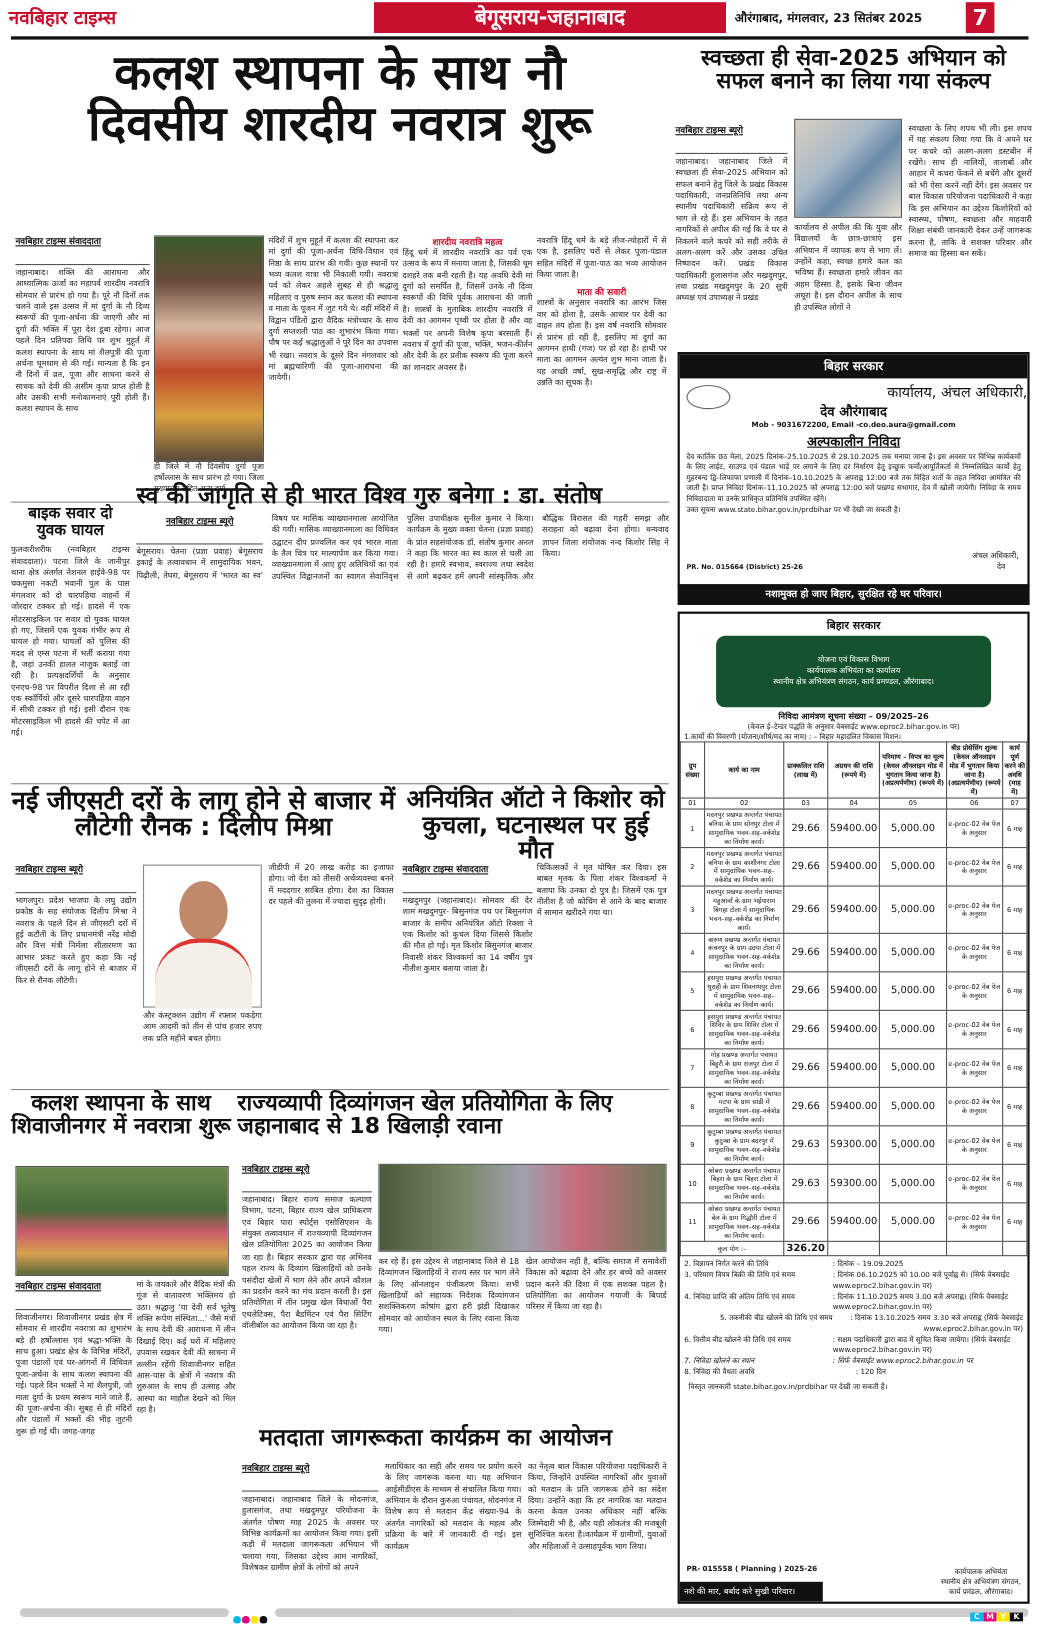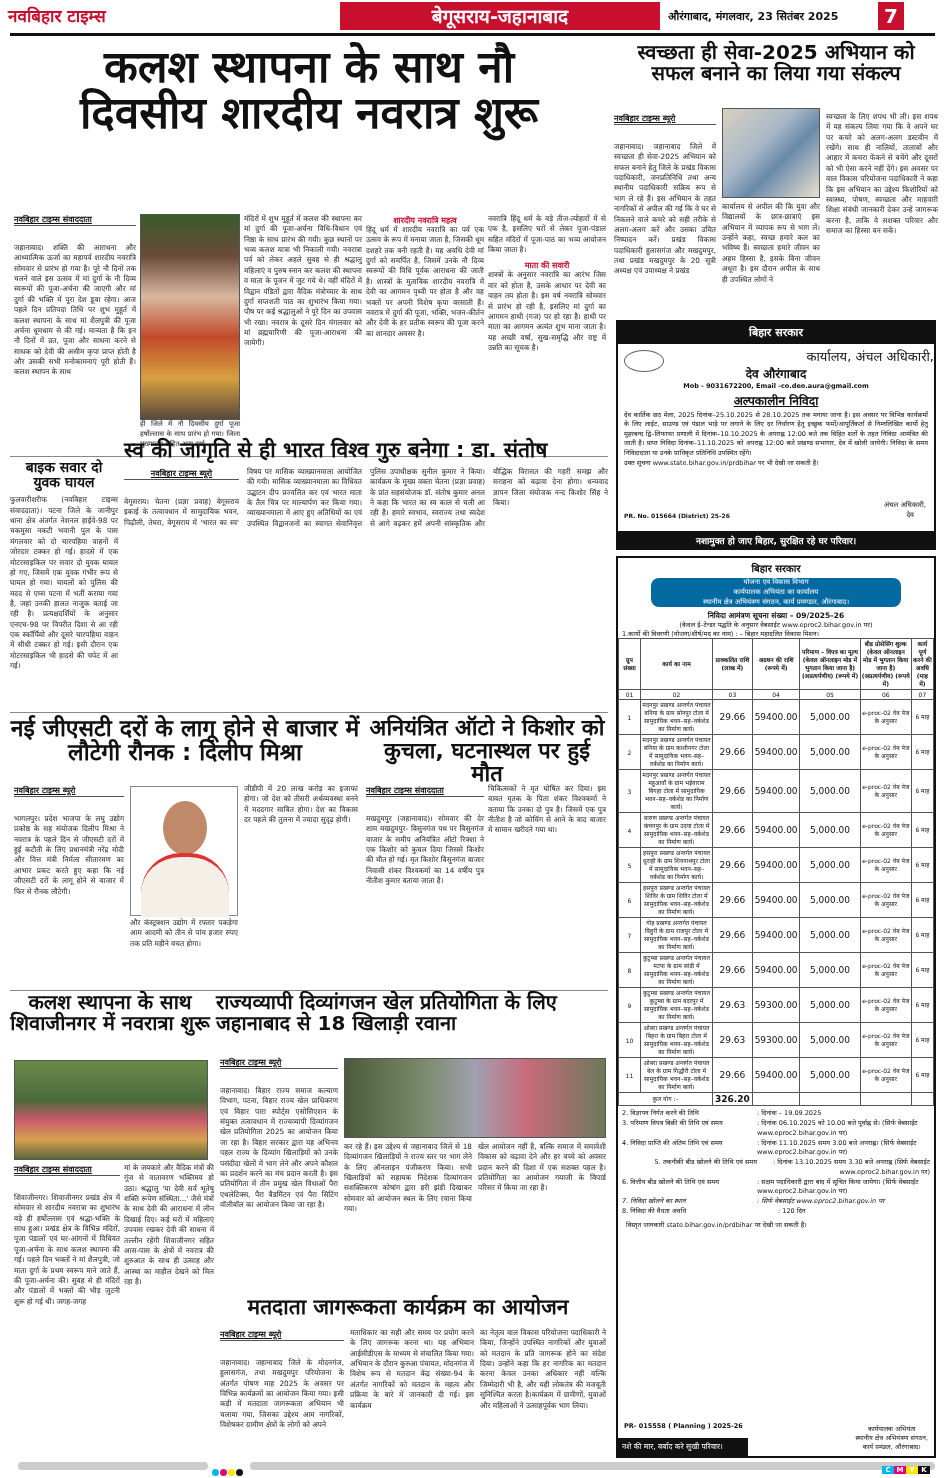--- a/index.html
+++ b/index.html
@@ -5,21 +5,21 @@
 *{box-sizing:border-box;margin:0;padding:0}
 body{width:945px;height:1478px;background:#fff;font-family:"DejaVu Sans",sans-serif;color:#111;position:relative;overflow:hidden}
 .abs{position:absolute}
 .masthead-brand{left:8px;top:4px;font-size:17px;font-weight:bold;color:#c8102e}
 .masthead-section{left:340px;top:2px;width:320px;height:28px;background:#c8102e;color:#fff;font-size:19px;font-weight:bold;text-align:center;line-height:28px}
 .masthead-date{left:668px;top:8px;font-size:11px;font-weight:bold}
 .masthead-page{left:878px;top:2px;width:26px;height:28px;background:#c8102e;color:#fff;font-size:20px;font-weight:bold;text-align:center;line-height:28px}
 .masthead-rule{left:10px;top:33px;width:925px;height:3px;background:#111}
 .headline{font-family:"DejaVu Sans",sans-serif;font-weight:bold;color:#111;line-height:1.05}
 .redbar{background:#c8102e;color:#fff;font-weight:bold;text-align:center}
-.byline{font-size:8px;font-weight:bold;text-decoration:underline;border-bottom:1px solid #555;padding-bottom:1px;margin-bottom:17px}
+.byline{font-size:8px;font-weight:bold;text-decoration:underline;border-bottom:1px solid #555;padding-bottom:16px;margin-bottom:2px}
 .body{font-size:7.3px;line-height:1.42;text-align:justify;color:#222}
 .subhead{font-size:8px;font-weight:bold;color:#c8102e;text-align:center}
 .photo{background:linear-gradient(135deg,#4a5a3a,#a86a4a 40%,#c89080 60%,#6a7a5a);border:1px solid #555}
 .rule{background:#888}
 .notice{border:2px solid #111}
 .notice-head{background:#111;color:#fff;text-align:center;font-weight:bold}
 table.tender{border-collapse:collapse;width:100%;font-size:6px}
 table.tender th,table.tender td{border:1px solid #555;text-align:center;padding:1px;vertical-align:middle}
 table.tender td.num{font-size:9px}
 .reg{height:8px;background:#ccc;border-radius:4px}
@@ -114,21 +114,21 @@
   <div class="headline" style="font-size:20px;text-align:left;">राज्यव्यापी दिव्यांगजन खेल प्रतियोगिता के लिए जहानाबाद से 18 खिलाड़ी रवाना</div>
 </div>
 <div class="abs" style="left:220px;top:1056px;width:118px;">
   <div class="byline">नवबिहार टाइम्स ब्यूरो</div>
   <div class="body">जहानाबाद। बिहार राज्य समाज कल्याण विभाग, पटना, बिहार राज्य खेल प्राधिकरण एवं बिहार पारा स्पोर्ट्स एसोसिएशन के संयुक्त तत्वावधान में राज्यव्यापी दिव्यांगजन खेल प्रतियोगिता 2025 का आयोजन किया जा रहा है। बिहार सरकार द्वारा यह अभिनव पहल राज्य के दिव्यांग खिलाड़ियों को उनके पसंदीदा खेलों में भाग लेने और अपने कौशल का प्रदर्शन करने का मंच प्रदान करती है। इस प्रतियोगिता में तीन प्रमुख खेल विधाओं पैरा एथलेटिक्स, पैरा बैडमिंटन एवं पैरा सिटिंग वॉलीबॉल का आयोजन किया जा रहा है।</div>
 </div>
 <div class="abs photo" style="left:344px;top:1058px;width:262px;height:80px;background:linear-gradient(90deg,#4a5a3a,#7a8a6a 30%,#a0a0b0 50%,#c86a7a 70%,#6a7a5a);"></div>
 <div class="abs body" style="left:344px;top:1142px;width:128px;">कर रहे हैं। इस उद्देश्य से जहानाबाद जिले से 18 दिव्यांगजन खिलाड़ियों ने राज्य स्तर पर भाग लेने के लिए ऑनलाइन पंजीकरण किया। सभी खिलाड़ियों को सहायक निदेशक दिव्यांगजन सशक्तिकरण कोषांग द्वारा हरी झंडी दिखाकर सोमवार को आयोजन स्थल के लिए रवाना किया गया।</div>
 <div class="abs body" style="left:478px;top:1142px;width:128px;">खेल आयोजन नहीं है, बल्कि समाज में समावेशी विकास को बढ़ावा देने और हर बच्चे को अवसर प्रदान करने की दिशा में एक सशक्त पहल है। प्रतियोगिता का आयोजन गयाजी के बिपार्ड परिसर में किया जा रहा है।</div>
 
-<div class="abs" style="left:212px;top:1296px;width:392px;">
+<div class="abs" style="left:200px;top:1296px;width:392px;">
   <div class="headline" style="font-size:21px;text-align:center;">मतदाता जागरूकता कार्यक्रम का आयोजन</div>
 </div>
 <div class="abs" style="left:220px;top:1328px;width:124px;">
   <div class="byline">नवबिहार टाइम्स ब्यूरो</div>
   <div class="body">जहानाबाद। जहानाबाद जिले के मोदनगंज, हुलासगंज, तथा मखदुमपुर परियोजना के अंतर्गत पोषण माह 2025 के अवसर पर विभिन्न कार्यक्रमों का आयोजन किया गया। इसी कड़ी में मतदाता जागरूकता अभियान भी चलाया गया, जिसका उद्देश्य आम नागरिकों, विशेषकर ग्रामीण क्षेत्रों के लोगों को अपने</div>
 </div>
 <div class="abs body" style="left:350px;top:1328px;width:124px;">मताधिकार का सही और समय पर प्रयोग करने के लिए जागरूक करना था। यह अभियान आईसीडीएस के माध्यम से संचालित किया गया। अभियान के दौरान कुरुआ पंचायत, मोदनगंज में विशेष रूप से मतदान केंद्र संख्या-94 के अंतर्गत नागरिकों को मतदान के महत्व और प्रक्रिया के बारे में जानकारी दी गई। इस कार्यक्रम</div>
 <div class="abs body" style="left:480px;top:1328px;width:126px;">का नेतृत्व बाल विकास परियोजना पदाधिकारी ने किया, जिन्होंने उपस्थित नागरिकों और युवाओं को मतदान के प्रति जागरूक होने का संदेश दिया। उन्होंने कहा कि हर नागरिक का मतदान करना केवल उनका अधिकार नहीं बल्कि जिम्मेदारी भी है, और यही लोकतंत्र की मजबूती सुनिश्चित करता है।कार्यक्रम में ग्रामीणों, युवाओं और महिलाओं ने उत्साहपूर्वक भाग लिया।</div>
 
 <div class="abs" style="left:614px;top:42px;width:324px;">
@@ -152,21 +152,21 @@
   <div style="font-size:6.5px;line-height:1.45;text-align:justify;padding:0 6px;">देव कार्तिक छठ मेला, 2025 दिनांक–25.10.2025 से 28.10.2025 तक मनाया जाना है। इस अवसर पर विभिन्न कार्यक्रमों के लिए लाईट, साउण्ड एवं पंडाल भाड़े पर लगाने के लिए दर निर्धारण हेतु इच्छुक फर्मो/आपूर्तिकर्ता से निम्नलिखित कार्यो हेतु मुहरबन्द द्वि–लिफाफा प्रणाली में दिनांक–10.10.2025 के अपराह्न 12:00 बजे तक विहित शर्तो के तहत निविदा आमंत्रित की जाती है। प्राप्त निविदा दिनांक–11.10.2025 को अपराह्न 12:00 बजे प्रखण्ड सभागार, देव में खोली जायेगी। निविदा के समय निविदादाता या उनके प्राधिकृत प्रतिनिधि उपस्थित रहेंगे।</div>
   <div style="font-size:6.5px;padding:0 6px;">उक्त सूचना www.state.bihar.gov.in/prdbihar पर भी देखी जा सकती है।</div>
   <div style="position:absolute;right:8px;top:178px;font-size:7px;">अंचल अधिकारी,</div>
   <div style="position:absolute;right:20px;top:188px;font-size:7px;">देव</div>
   <div style="position:absolute;left:6px;top:190px;font-size:6px;font-weight:bold;">PR. No. 015664 (District) 25-26</div>
 </div>
 <div class="abs notice-head" style="left:616px;top:532px;width:320px;height:18px;line-height:18px;font-size:9px;">नशामुक्त हो जाए बिहार, सुरक्षित रहे घर परिवार।</div>
 
 <div class="abs notice" style="left:616px;top:556px;width:320px;height:902px;">
   <div style="text-align:center;font-size:10px;font-weight:bold;margin-top:3px;">बिहार सरकार</div>
-  <div style="margin:3px auto;width:250px;background:#0369a1;color:#fff;border-radius:8px;text-align:center;font-size:7px;line-height:1.4;padding:0;">
+  <div style="margin:3px auto;width:250px;background:#14532d;color:#fff;border-radius:8px;text-align:center;font-size:7px;line-height:1.4;padding:18px;">
     <div>योजना एवं विकास विभाग</div>
     <div>कार्यपालक अभियंता का कार्यालय</div>
     <div>स्थानीय क्षेत्र अभियंत्रण संगठन, कार्य प्रमण्डल, औरंगाबाद।</div>
   </div>
   <div style="text-align:center;font-size:7.5px;font-weight:bold;">निविदा आमंत्रण सूचना संख्या – 09/2025–26</div>
   <div style="text-align:center;font-size:6.5px;">(केवल ई–टेन्डर पद्धति के अनुसार वेबसाईट www.eproc2.bihar.gov.in पर)</div>
   <div style="font-size:6.5px;padding:0 4px;">1.कार्यो की विवरणी (योजना/शीर्ष/मद का नाम) : – बिहार महादलित विकास मिशन।</div>
   <table class="tender">
     <thead>
       <tr>

